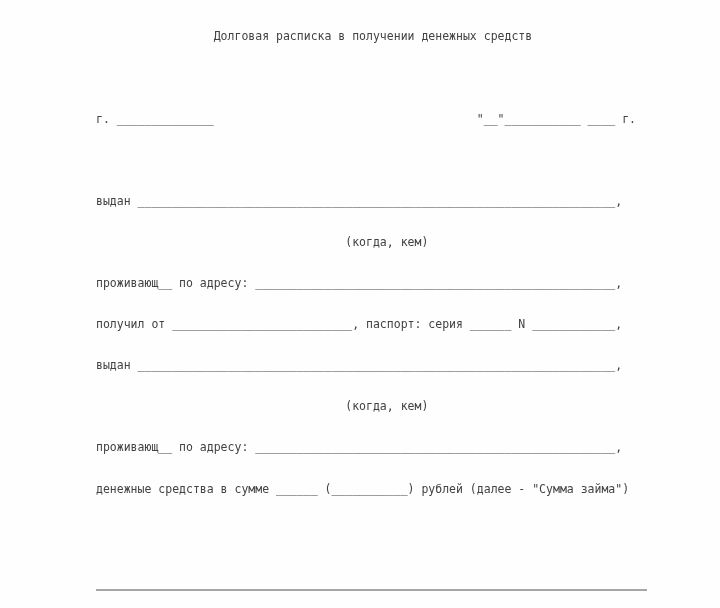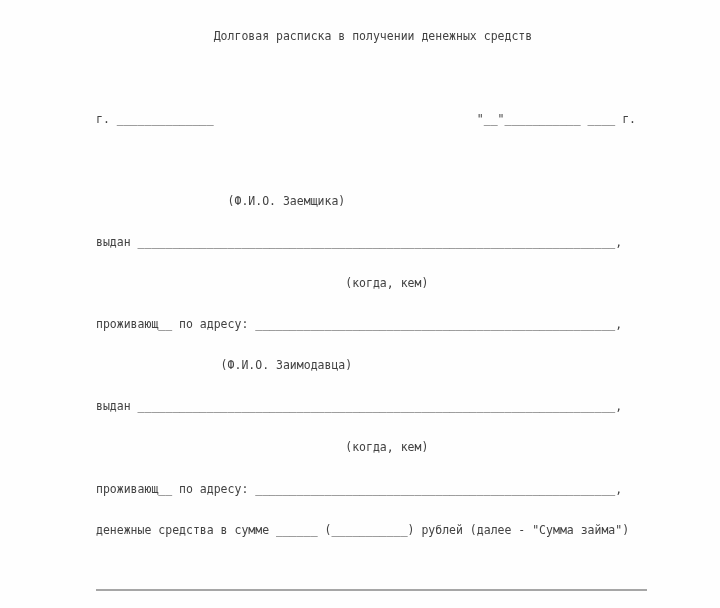--- a/index.html
+++ b/index.html
@@ -38,25 +38,24 @@
 </style>
 </head>
 <body>
 
 <div class="page">
   <div class="doc">
     <div class="line">                 Долговая расписка в получении денежных средств</div>
     <div class="line"></div>
     <div class="line">г. ______________                                      "__"___________ ____ г.</div>
     <div class="line"></div>
-    <div class="line">                   (Ф.И.О. Заемщика)</div>
     <div class="line">выдан _____________________________________________________________________,</div>
     <div class="line">                                    (когда, кем)</div>
     <div class="line">проживающ__ по адресу: ____________________________________________________,</div>
-    <div class="line">                  (Ф.И.О. Заимодавца)</div>
+    <div class="line">получил от __________________________, паспорт: серия ______ N ____________,</div>
     <div class="line">выдан _____________________________________________________________________,</div>
     <div class="line">                                    (когда, кем)</div>
     <div class="line">проживающ__ по адресу: ____________________________________________________,</div>
     <div class="line">денежные средства в сумме ______ (___________) рублей (далее - "Сумма займа")</div>
     
     
     
     
     
     

